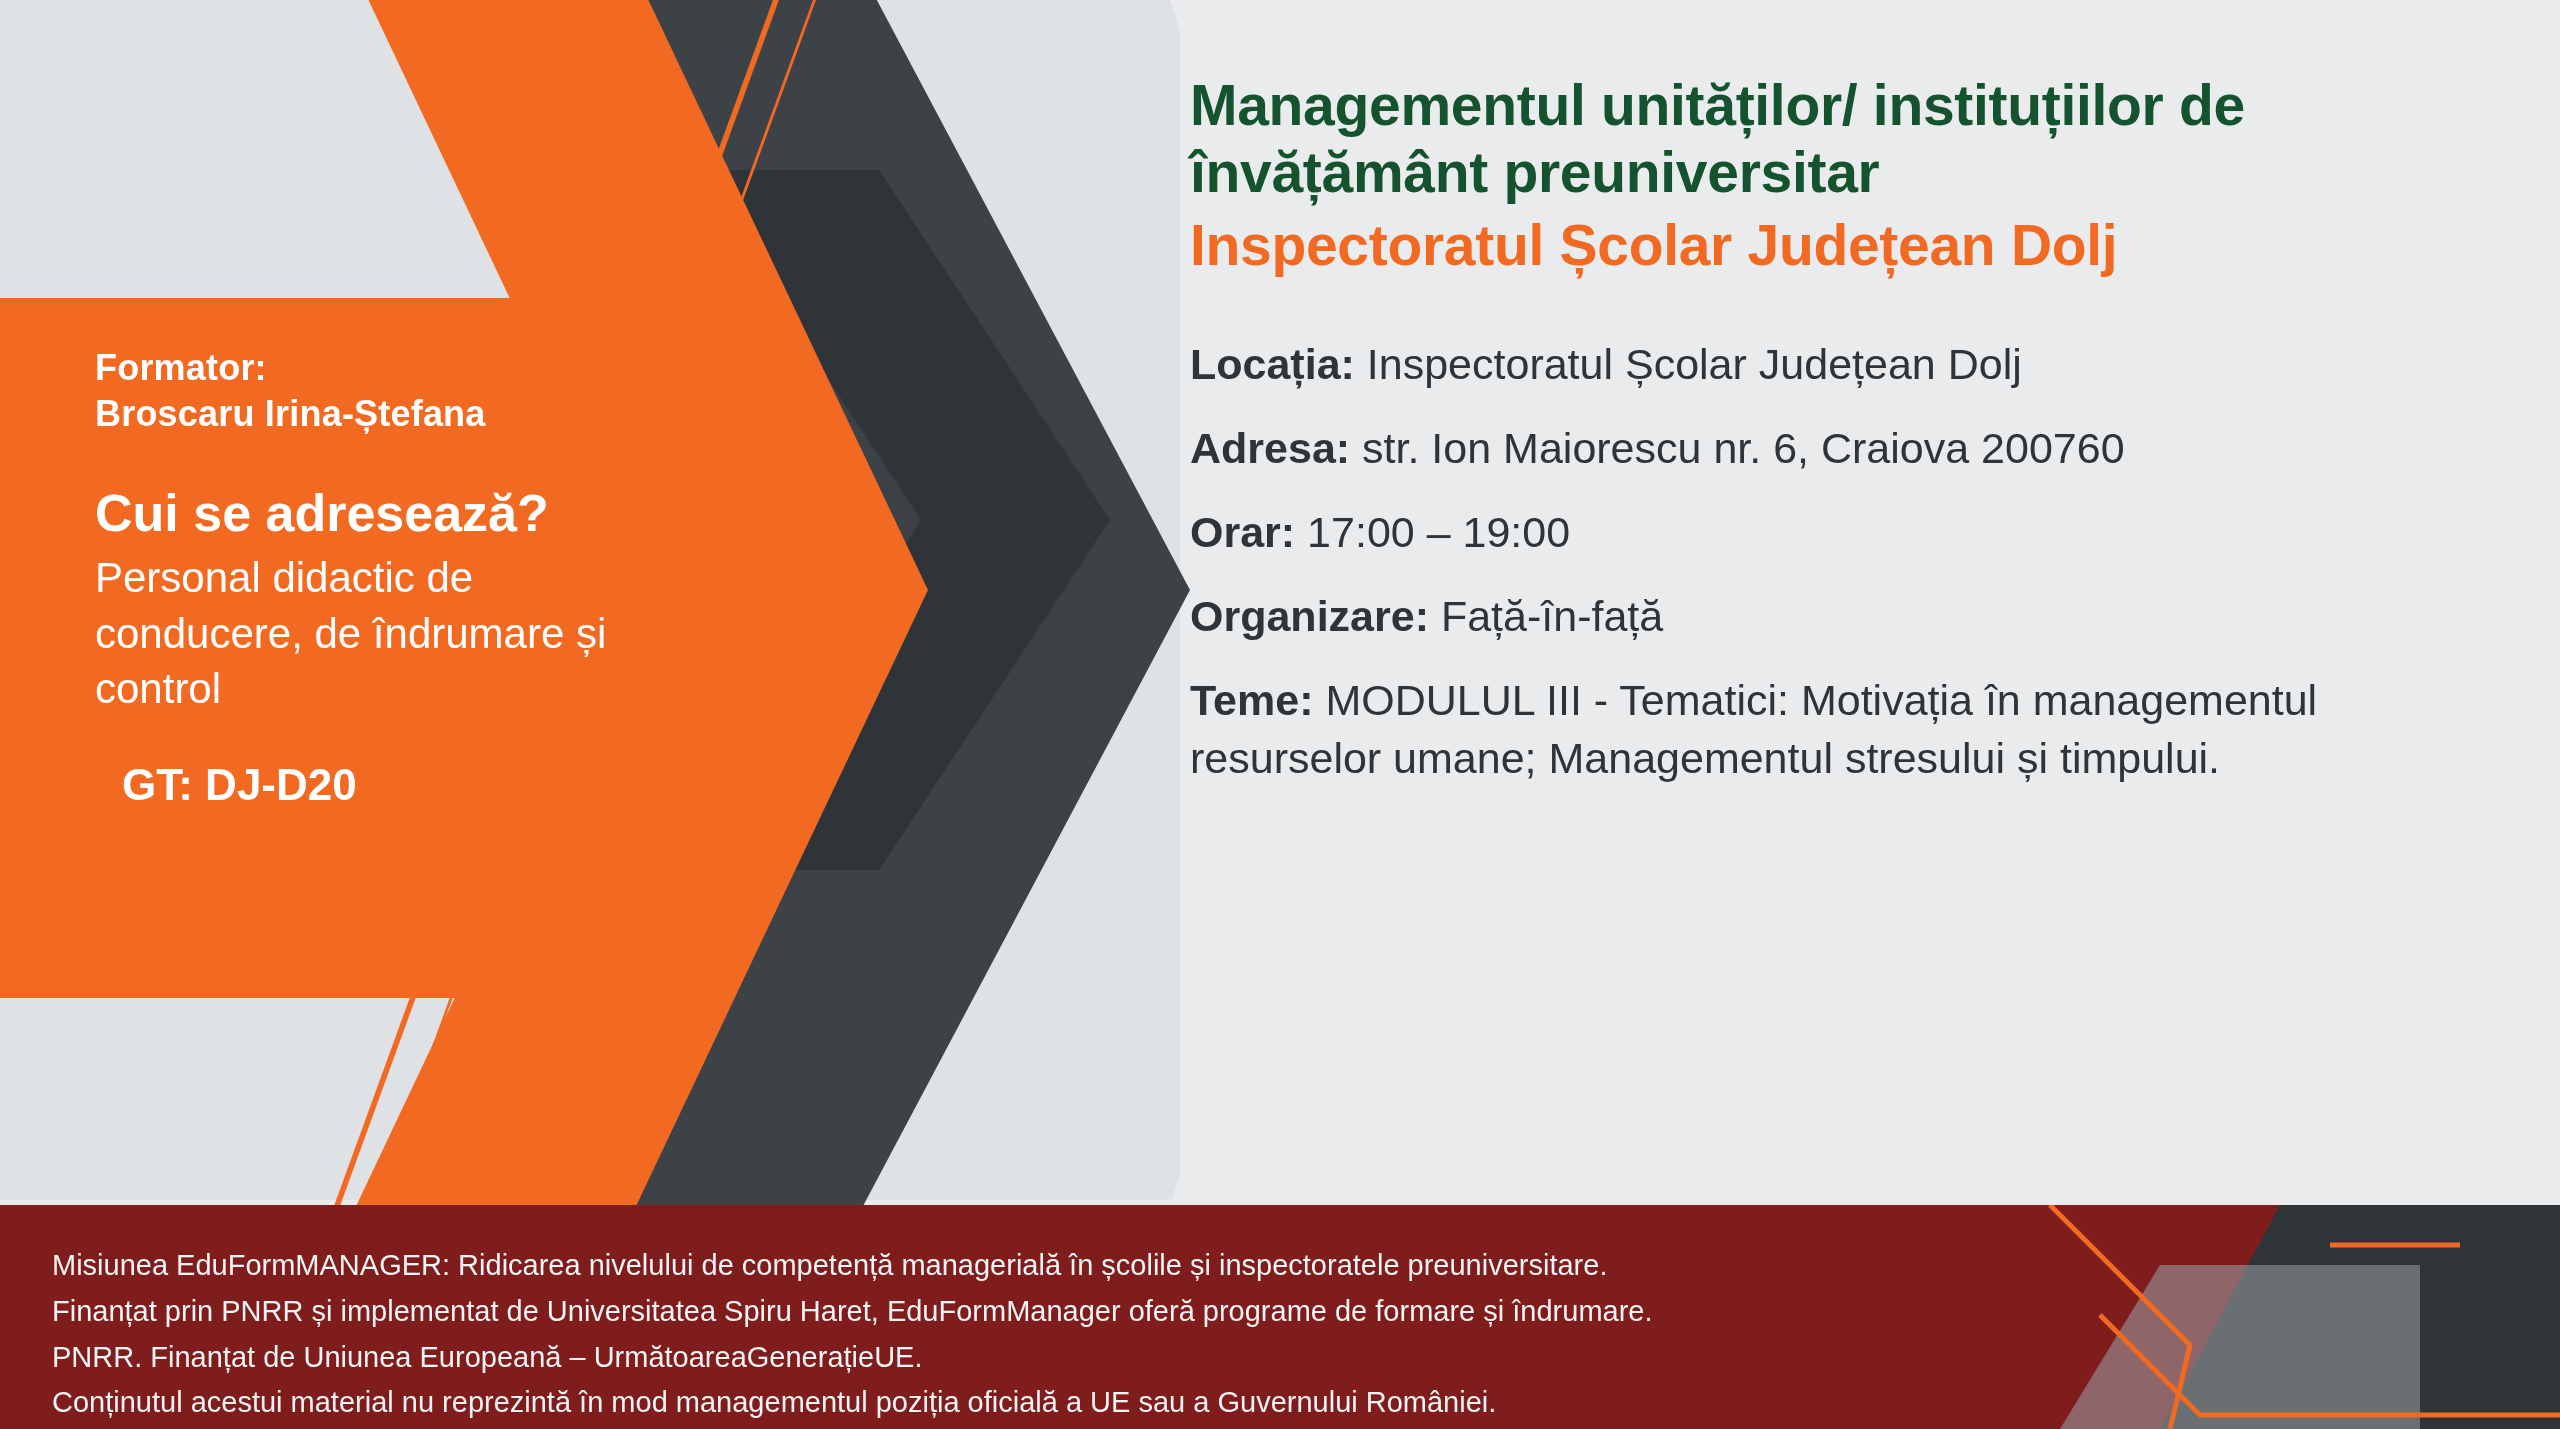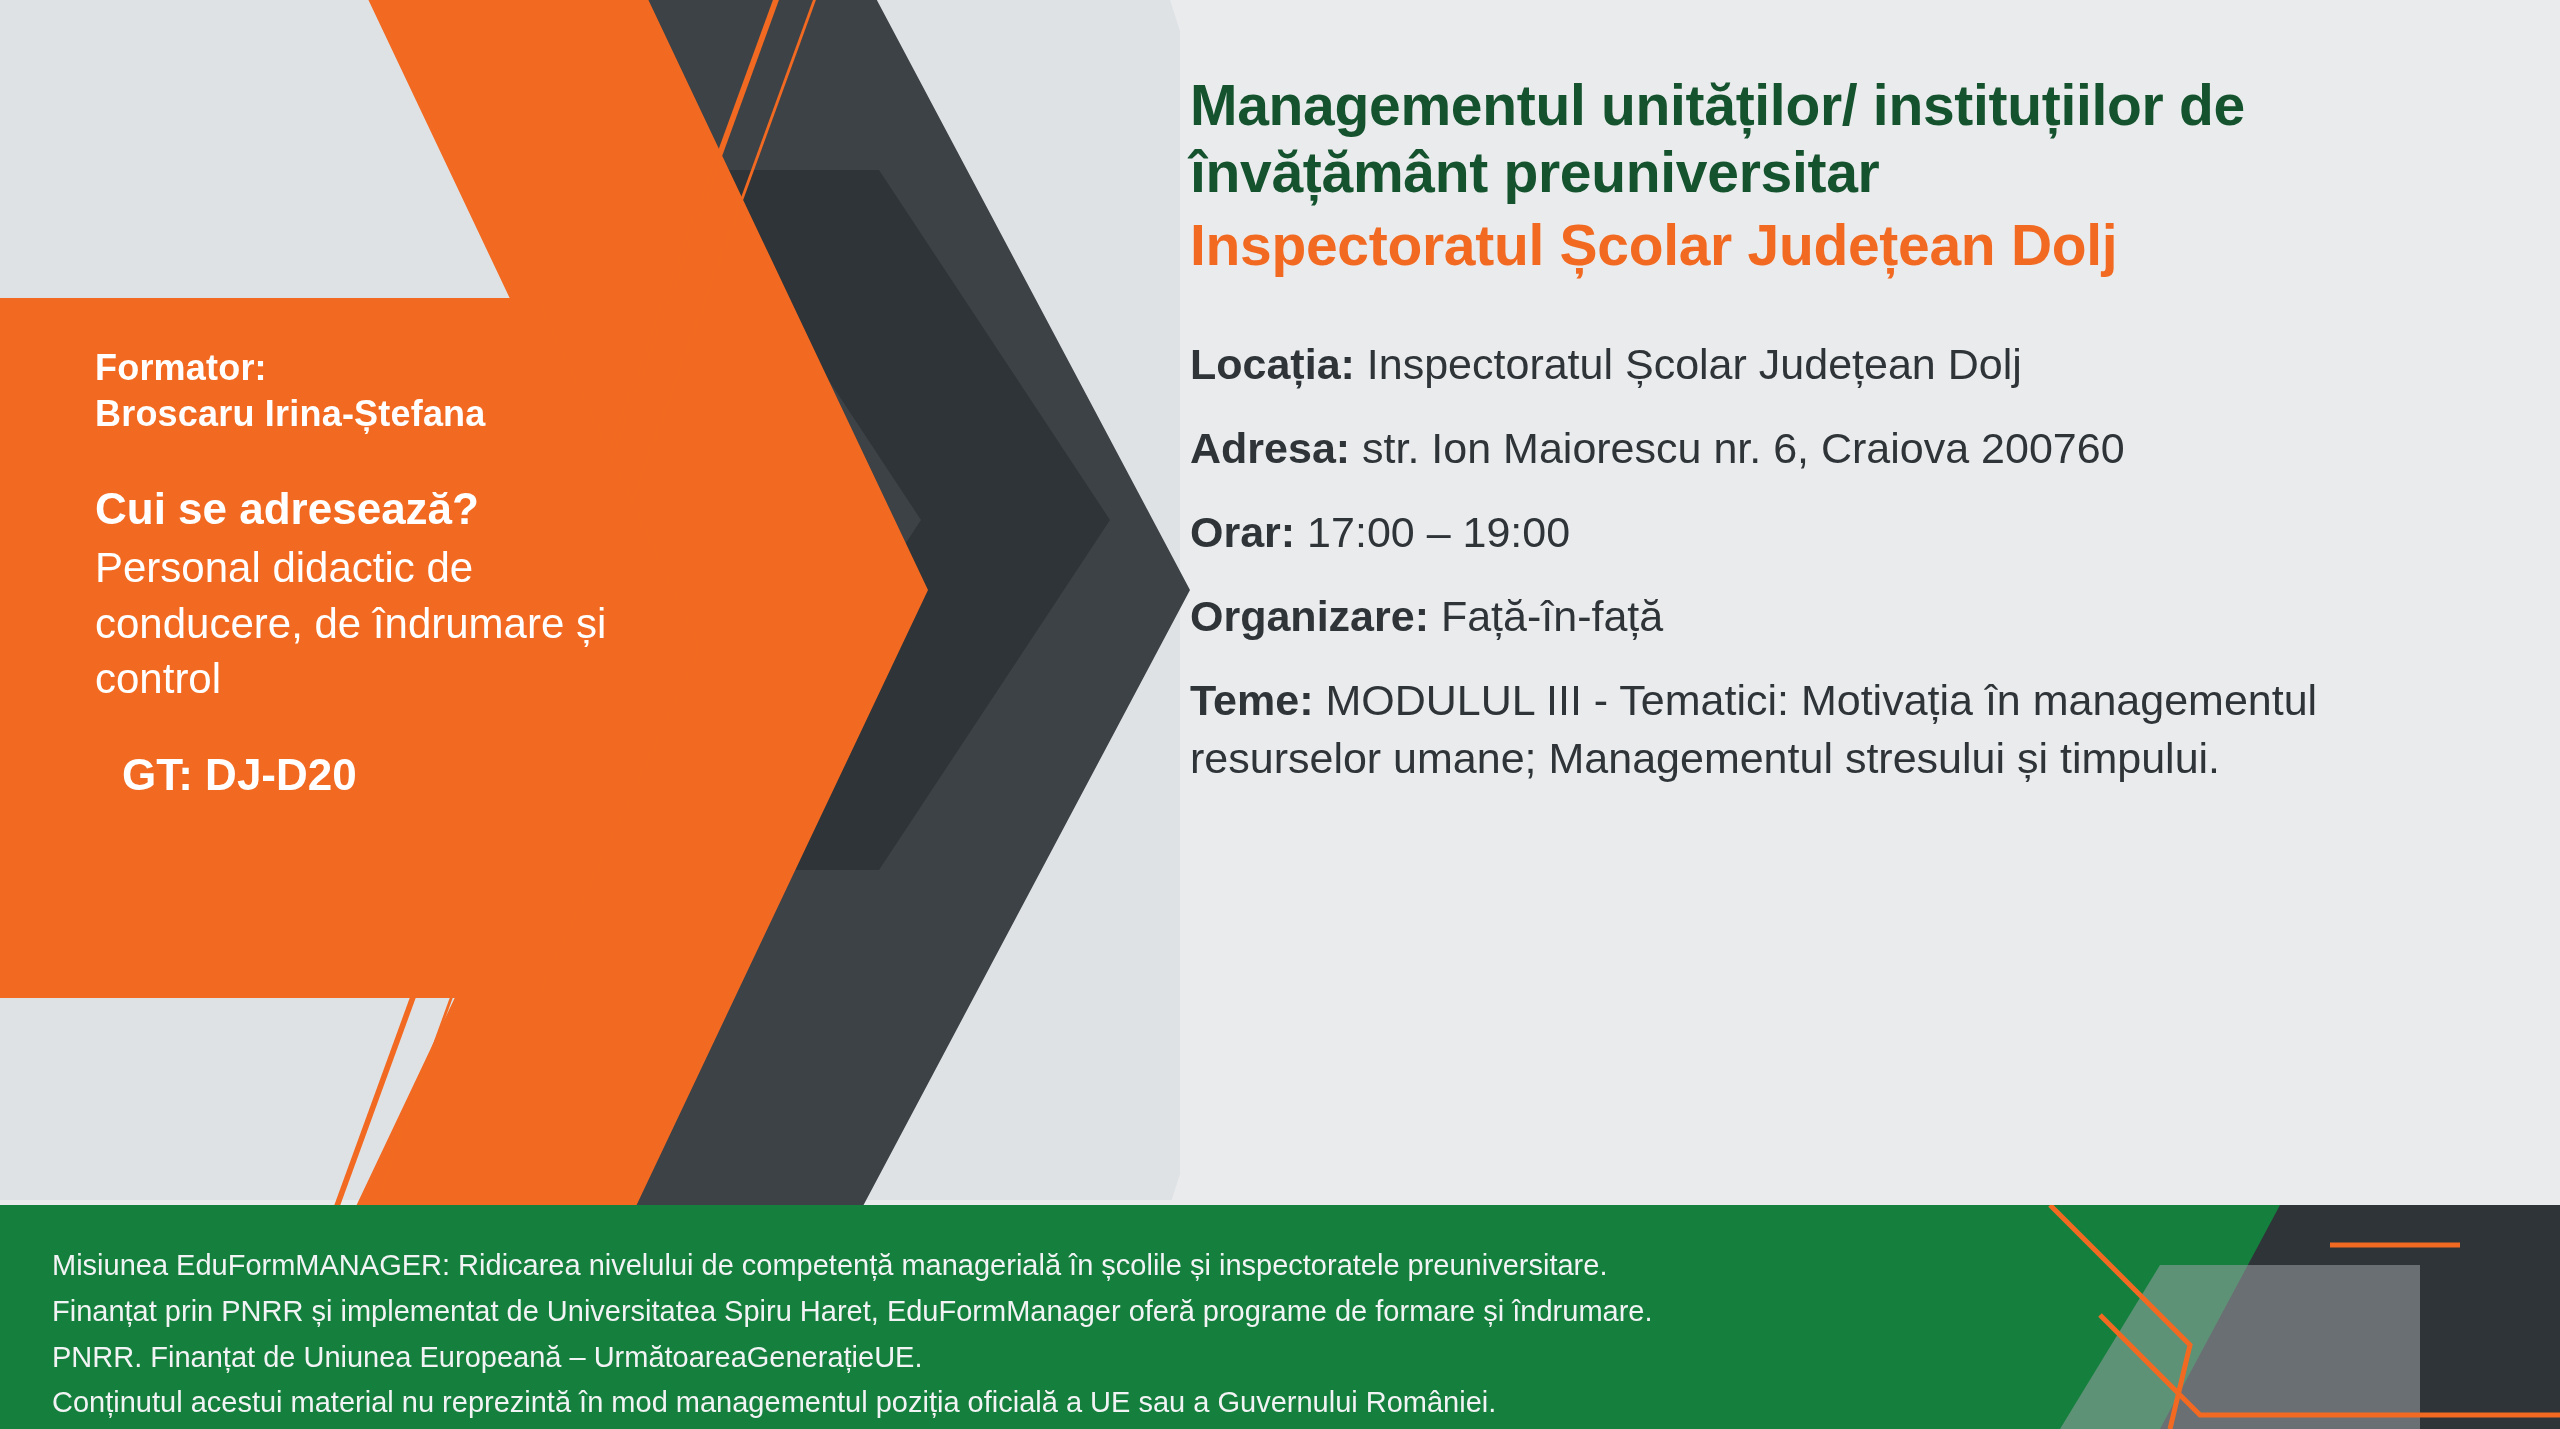--- a/index.html
+++ b/index.html
@@ -99,21 +99,21 @@
     z-index: 6;
     color: #ffffff;
   }
   .oc-strong {
     font-size: 36px;
     font-weight: bold;
     line-height: 1.28;
     letter-spacing: .2px;
   }
   .oc-q {
-    font-size: 44px;
+    font-size: 52px;
     font-weight: bold;
     margin-top: 44px;
     line-height: 1.25;
   }
   .oc-body {
     font-size: 42px;
     line-height: 1.32;
     margin-top: 4px;
     color: #ffffff;
   }
@@ -156,21 +156,21 @@
     margin-bottom: 26px;
   }
   .row .lbl { font-weight: bold; text-align: center; }
   .row.teme { margin-bottom: 16px; }
 
   
   .footer {
     position: absolute;
     left: 0; bottom: 0;
     width: 2560px; height: 224px;
-    background: #15803d;
+    background: #7f1d1d;
     z-index: 9;
   }
   .footer-lines {
     position: absolute;
     left: 52px; top: 38px;
     color: #f2f3f4;
     font-size: 29px;
     line-height: 1.58;
     z-index: 10;
   }

